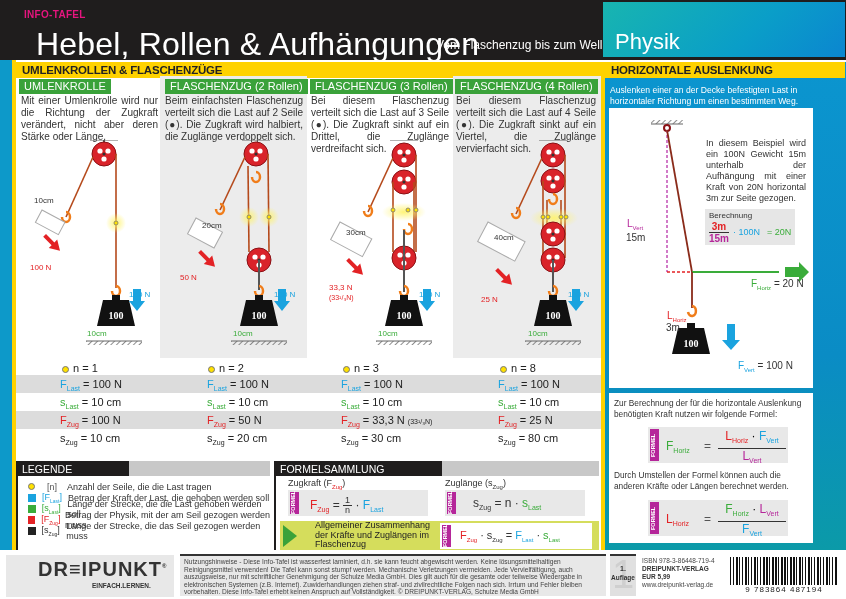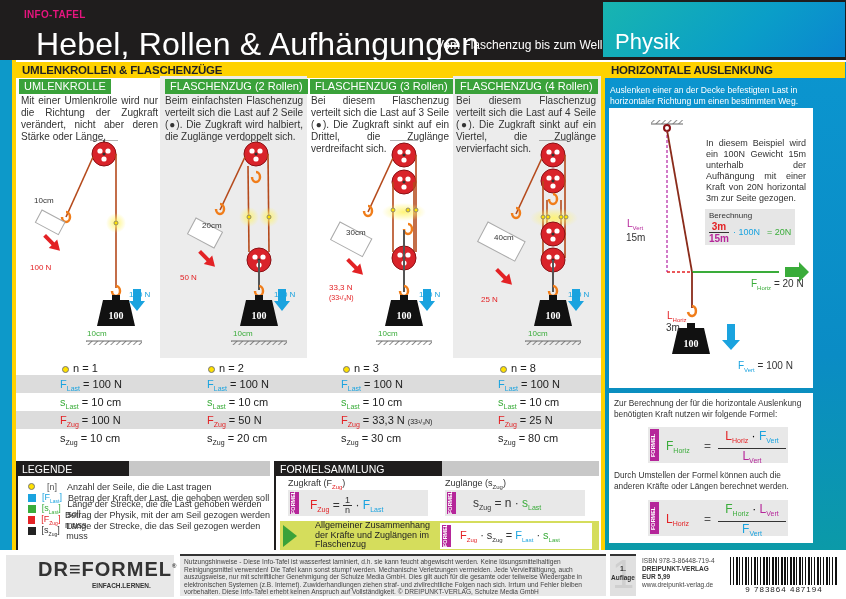--- a/index.html
+++ b/index.html
@@ -373,21 +373,21 @@
   <div class="abs cr" style="left:18px;top:12px;font-size:12px">L<sub style="font-size:7px">Horiz</sub></div>
   <div class="abs" style="left:56px;top:12px;font-size:12px;color:#555">=</div>
   <div class="abs" style="left:70px;top:2px;width:68px;text-align:center;font-size:12px;line-height:14px">
       <div style="border-bottom:1px solid #333"><span class="cg">F<sub style="font-size:7px">Horiz</sub></span> · <span class="cm">L<sub style="font-size:7px">Vert</sub></span></div>
       <div class="cb">F<sub style="font-size:7px">Vert</sub></div>
     </div>
 </div>
 
 <div id="foot" class="abs"></div>
 <div class="abs" style="left:6px;top:555px;width:168px;height:42px;background:#e8e8e8"></div>
-<div class="abs" style="left:38px;top:558px;font-size:20px;color:#333;letter-spacing:1px;font-weight:bold"><span>DR≡FORMEL</span><sup style="font-size:6px">®</sup></div>
+<div class="abs" style="left:38px;top:558px;font-size:20px;color:#333;letter-spacing:1px;font-weight:bold"><span>DR≡IPUNKT</span><sup style="font-size:6px">®</sup></div>
 <div class="abs" style="left:92px;top:582px;font-size:6.5px;font-weight:bold;color:#333">EINFACH.LERNEN.</div>
 <div class="abs" style="left:180px;top:554px;width:426px;height:42px;background:#e8e8e8;border-top:2px solid #333"></div>
 <div class="abs small" style="left:184px;top:558px;width:420px">Nutzungshinweise - Diese Info-Tafel ist wasserfest laminiert, d.h. sie kann feucht abgewischt werden. Keine lösungsmittelhaltigen Reinigungsmittel verwenden! Die Tafel kann sonst stumpf werden. Mechanische Verletzungen vermeiden. Jede Vervielfältigung, auch auszugsweise, nur mit schriftlicher Genehmigung der Schulze Media GmbH. Dies gilt auch für die gesamte oder teilweise Wiedergabe in elektronischen Systemen (z.B. Internet). Zuwiderhandlungen ziehen straf- und zivilrechtliche Folgen nach sich. Irrtum und Fehler bleiben vorbehalten. Diese Info-Tafel erhebt keinen Anspruch auf Vollständigkeit. © DREIPUNKT-VERLAG, Schulze Media GmbH</div>
 <div class="abs" style="left:610px;top:554px;width:26px;height:42px;background:#e0e0e0;border-top:2px solid #333"></div>
 <div class="abs" style="left:610px;top:553px;width:26px;font-size:40px;color:#cfcfcf;text-align:center;line-height:42px">1</div>
 <div class="abs" style="left:610px;top:565px;width:26px;text-align:center;font-size:7px;font-weight:bold;color:#333">1.</div>
 <div class="abs" style="left:608px;top:574px;width:30px;text-align:center;font-size:6.5px;font-weight:bold;color:#333">Auflage</div>
 <div class="abs" style="left:642px;top:557px;font-size:6.5px;line-height:8px;color:#444">
   <div>ISBN 978-3-86448-719-4</div>
   <div style="font-weight:bold;color:#333">DREIPUNKT-VERLAG</div>

